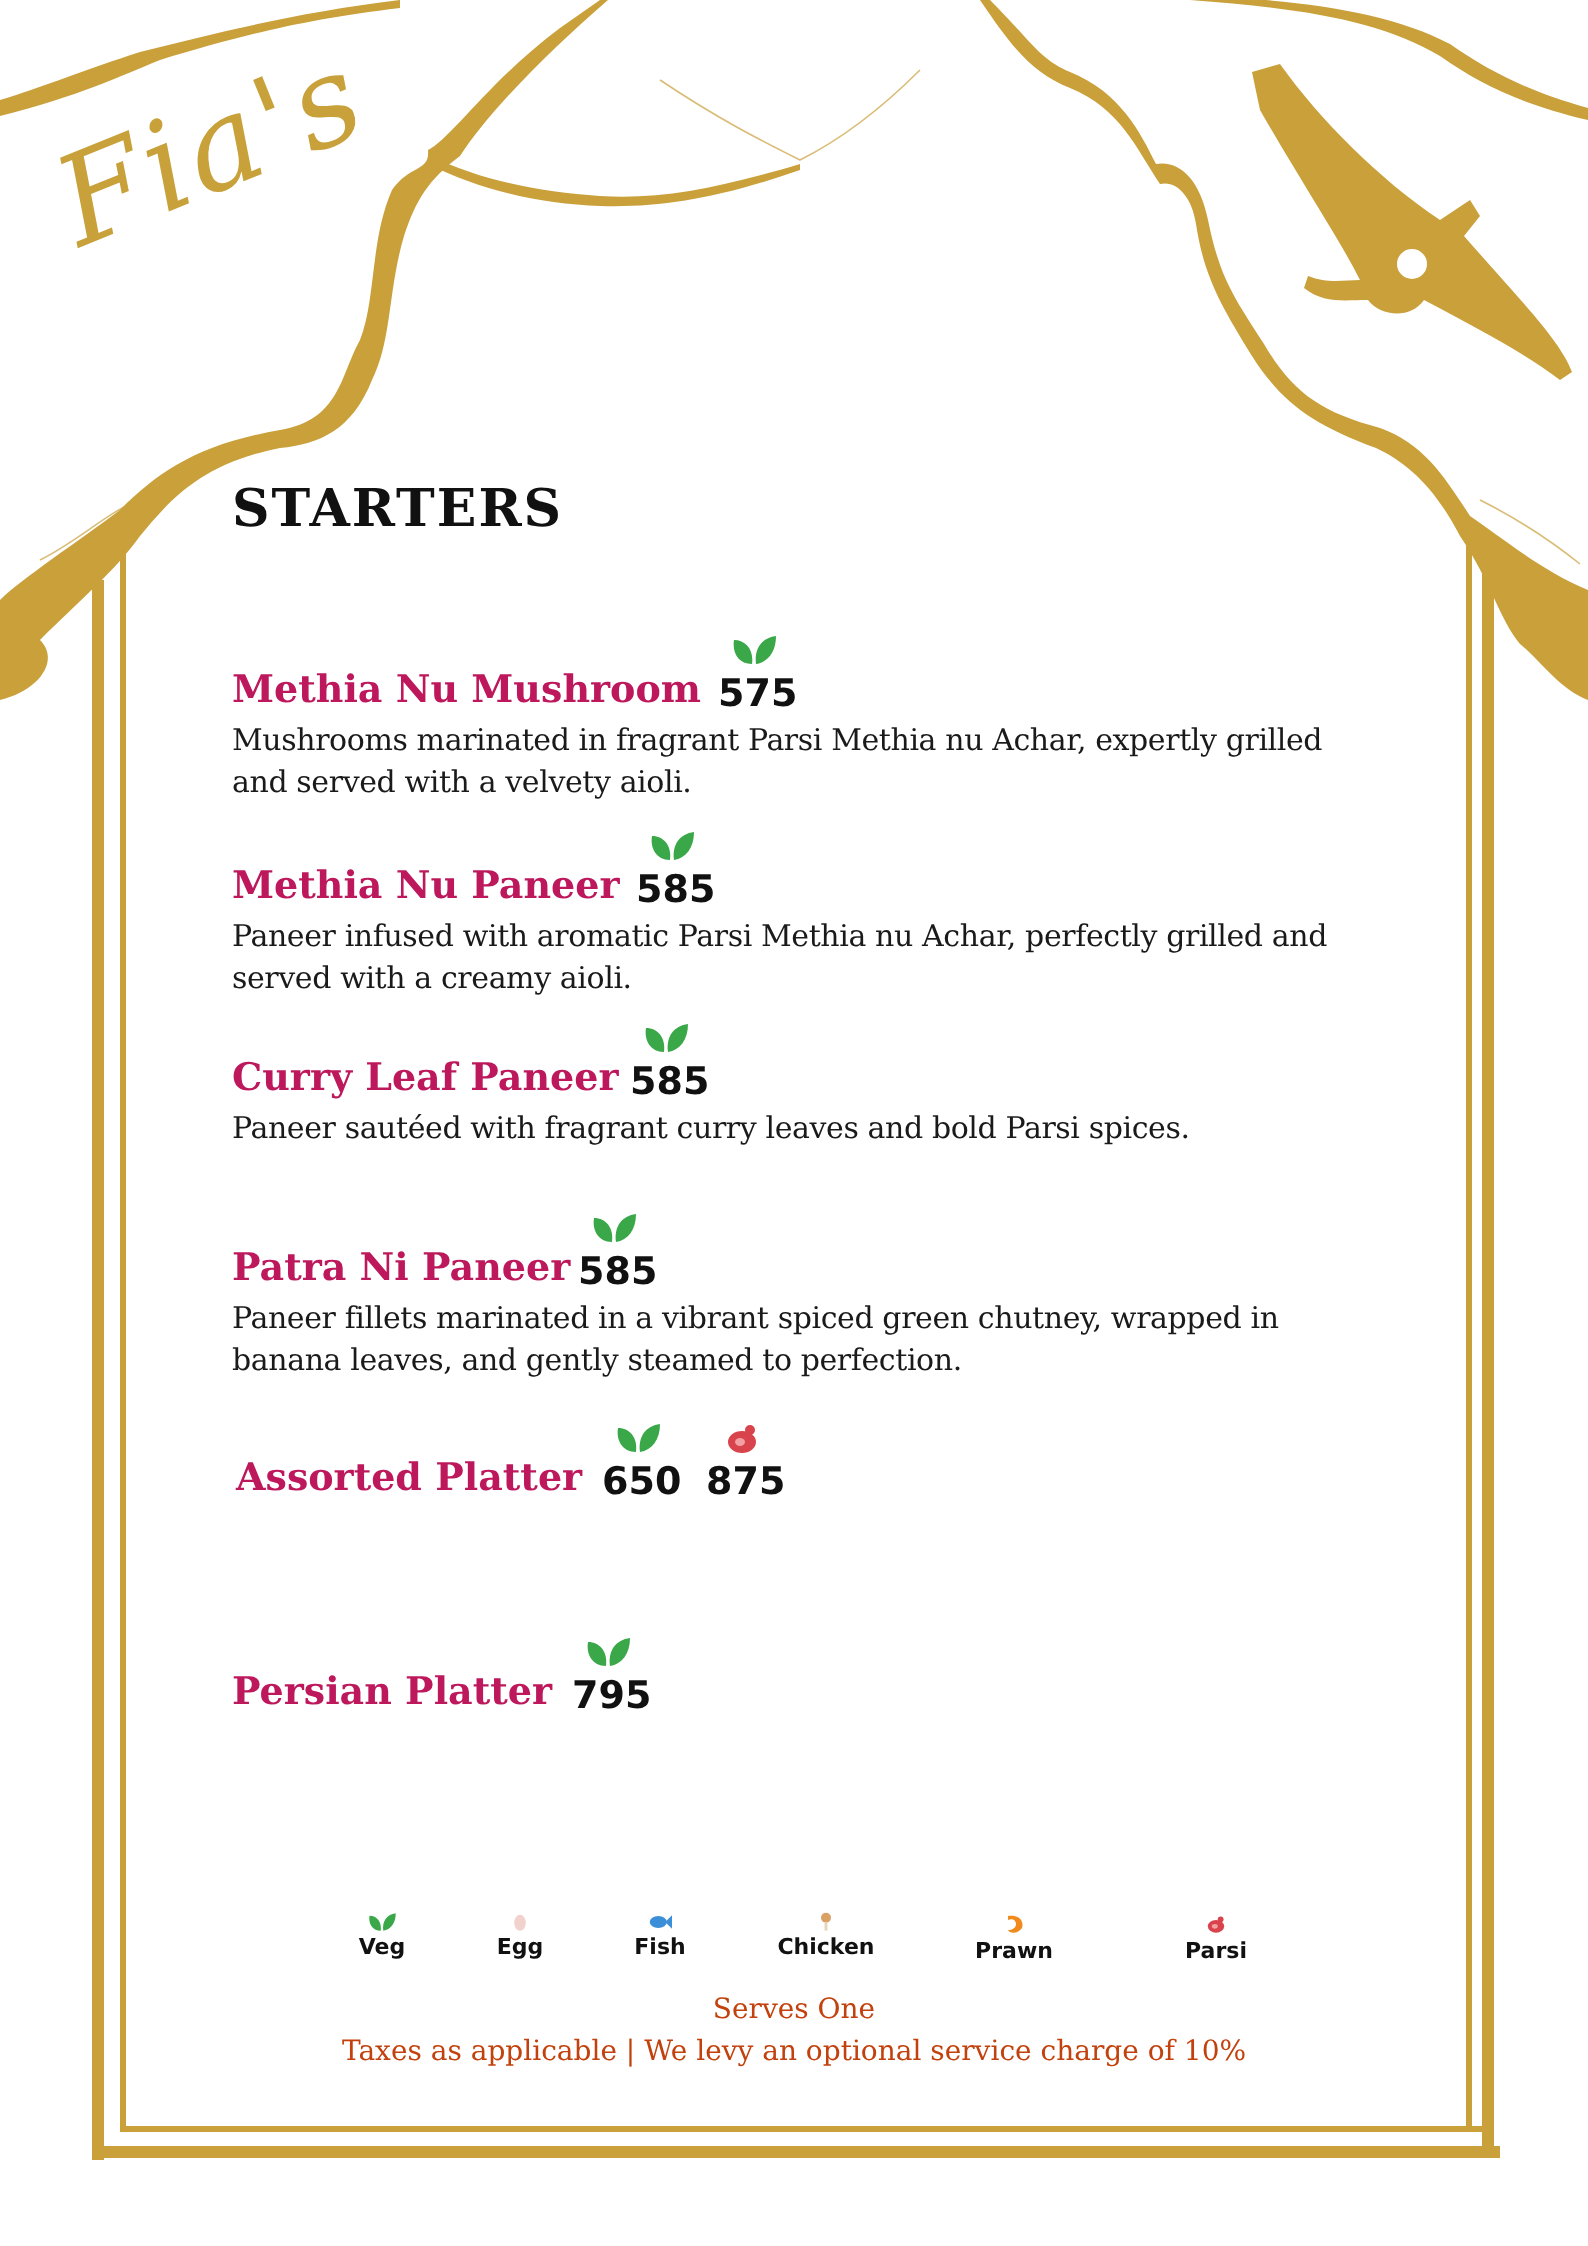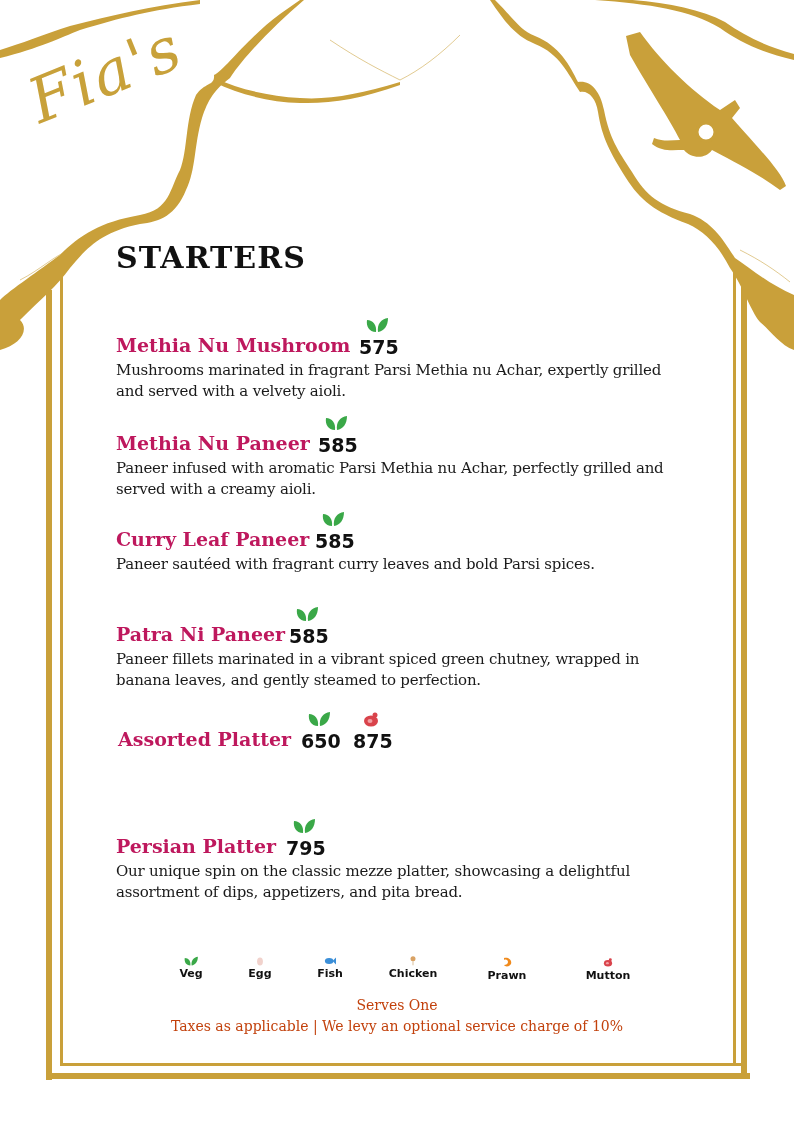--- a/index.html
+++ b/index.html
@@ -13,21 +13,21 @@
   .logo {
     position: absolute; left: 18px; top: 70px;
     font-family: "DejaVu Serif", serif; font-style: italic;
     font-size: 62px; color: #c8a13a;
     transform: rotate(-22deg); transform-origin: left top;
     letter-spacing: 2px;
   }
   .title {
     position: absolute; left: 116px; top: 240px;
     font-family: "DejaVu Serif", serif; font-weight: bold;
-    font-size: 30px; letter-spacing: 1px; color: #111;
+    font-size: 26px; letter-spacing: 1px; color: #111;
   }
   .item { position: absolute; left: 116px; width: 560px; }
   .item-head { position: relative; height: 34px; }
   .item-name {
     position: absolute; left: 0; bottom: 0;
     font-family: "DejaVu Serif", serif; font-weight: bold; font-size: 19px; color: #be185d;
     white-space: nowrap;
   }
   .price {
     position: absolute; bottom: -2px;
@@ -158,21 +158,20 @@
 <div class="item" style="top:823px;">
   <div class="item-head">
     <span class="item-name">Persian Platter</span>
     <span class="price" style="left:170px;">
       <svg class="ic" viewBox="0 0 24 16">
           <path d="M11,15 C4,15 1,9 2,3 C8,3 12,8 11,15Z M13,15 C12,7 16,2 23,1 C23,9 19,14 13,15Z" fill="#3aa848"></path>
         </svg>
       <span>795</span>
     </span>
   </div>
-  <div class="item-desc">Our unique spin on the classic mezze platter, showcasing a delightful assortment of dips, appetizers, and pita bread.</div>
 </div>
 
 <div class="legend">
   <div class="leg" style="left:156px;">
     <svg width="16" height="10" viewBox="0 0 24 16">
         <path d="M11,15 C4,15 1,9 2,3 C8,3 12,8 11,15Z M13,15 C12,7 16,2 23,1 C23,9 19,14 13,15Z" fill="#3aa848"></path>
       </svg>
     <span class="lab">Veg</span>
   </div>
   <div class="leg" style="left:225px;">
@@ -200,18 +199,18 @@
         <path d="M3,2 C9,1 11,5 10,8 C8,11 4,11 3,9 C5,9 7,8 7,6 C7,4 5,3 3,4 Z" fill="#f08a1c"></path>
       </svg>
     <span class="lab">Prawn</span>
   </div>
   <div class="leg" style="left:573px;">
     <svg width="14" height="12" viewBox="0 0 24 16">
         <ellipse cx="12" cy="10" rx="7" ry="5.5" fill="#d9434b"></ellipse>
         <circle cx="16" cy="4" r="2.5" fill="#d9434b"></circle>
         <ellipse cx="11" cy="10" rx="2.5" ry="2" fill="#f2a0a4"></ellipse>
       </svg>
-    <span class="lab">Mutton</span>
+    <span class="lab">Parsi</span>
   </div>
 </div>
 
 <div class="footer" style="top:997px;">Serves One</div>
 <div class="footer" style="top:1018px;text-align:center;">Taxes as applicable | We levy an optional service charge of 10%</div>
 
 </body></html>

